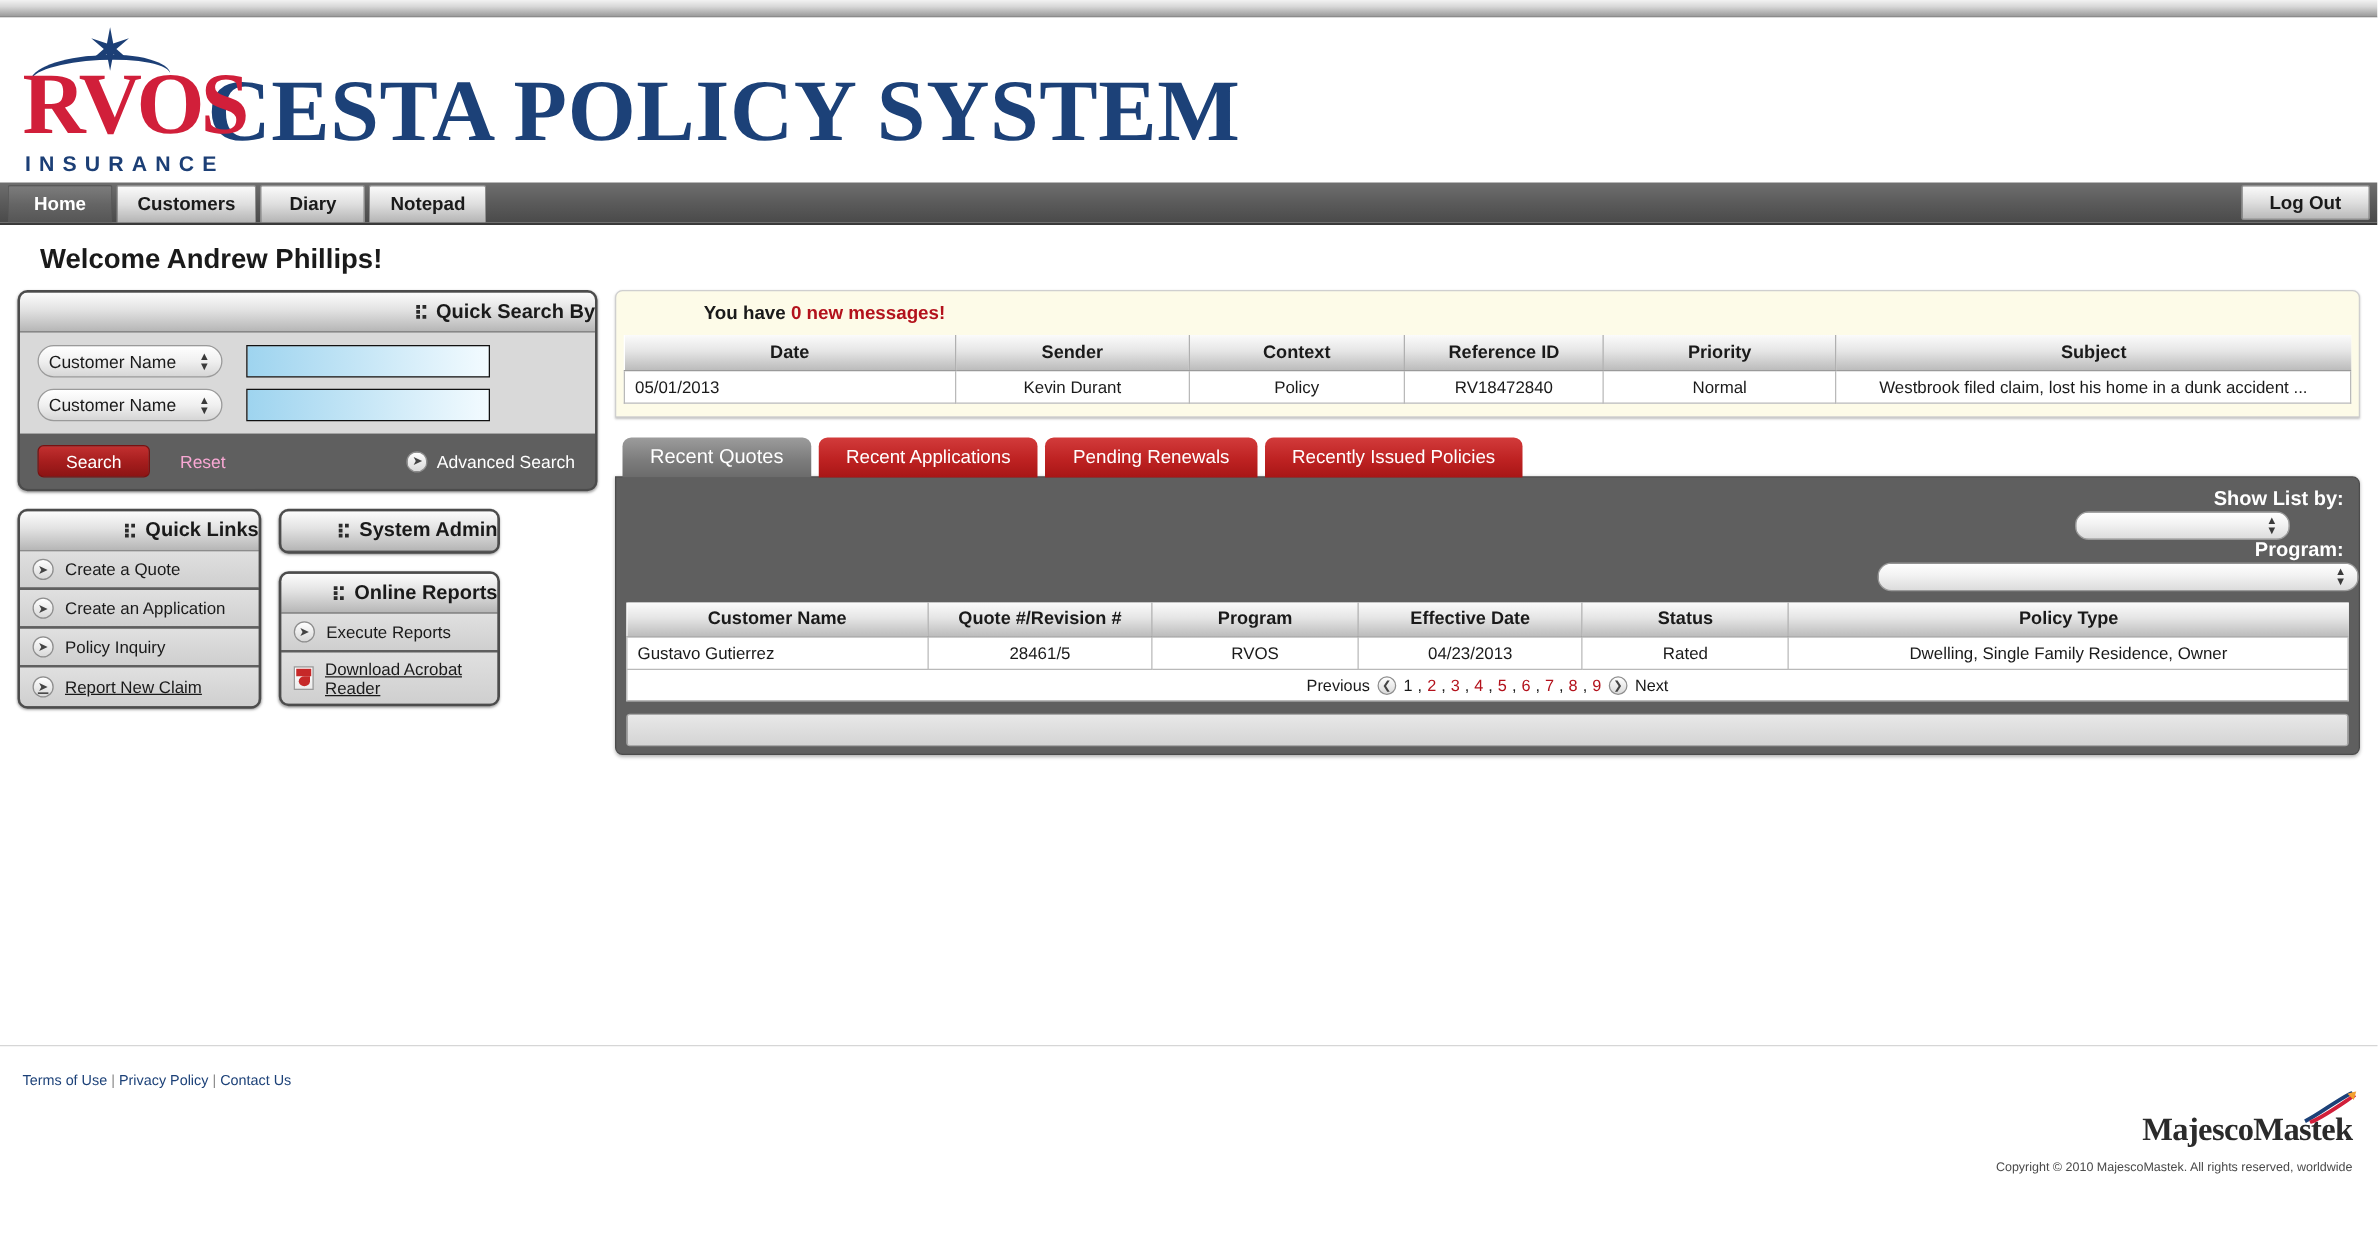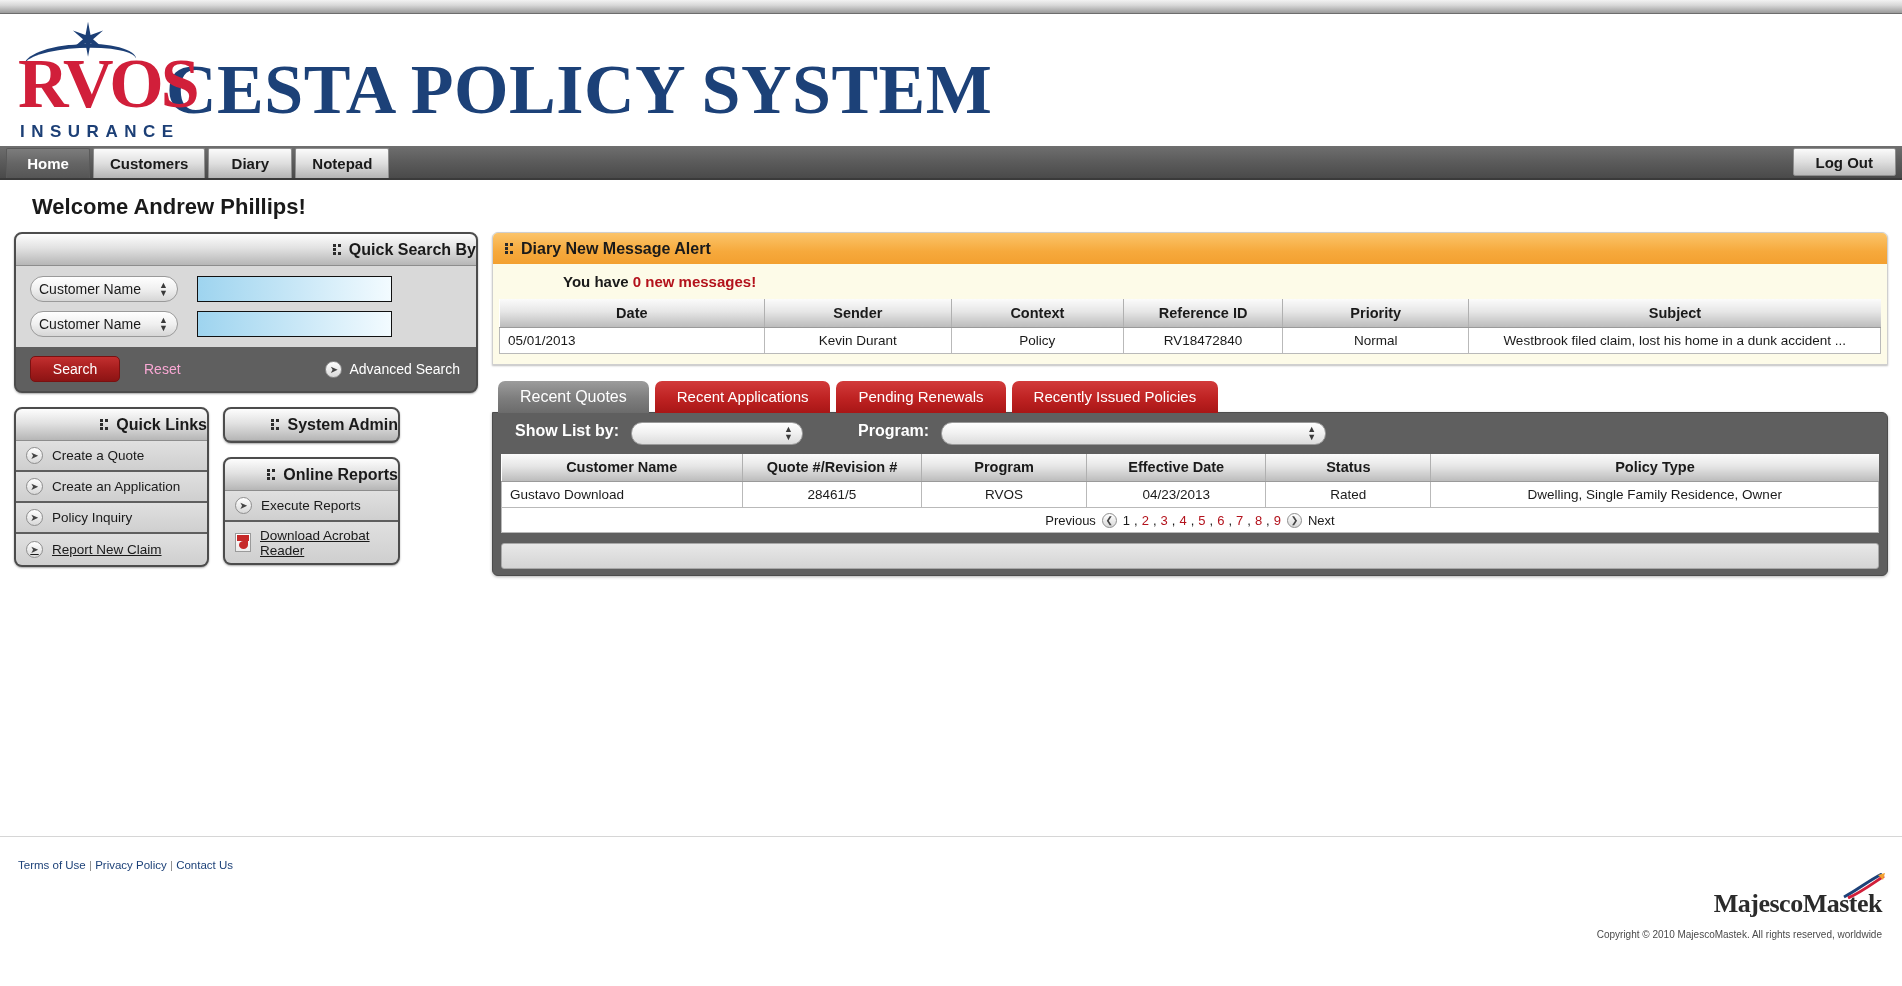--- a/index.html
+++ b/index.html
@@ -356,23 +356,24 @@
 
   .content-box {
     background: #5f5f5f;
     border: 1px solid #4c4c4c;
     border-radius: 0 6px 6px 6px;
     padding: 0 0 6px 0;
     margin-top: -1px;
     box-shadow: 0 1px 3px rgba(0,0,0,.3);
   }
   .filter-row {
-    display: flex; align-items: flex-start;
+    display: flex; align-items: flex-end;
     padding: 9px 0 9px 22px;
     color: #ffffff;
+    flex-direction: column;
   }
   .filter-label { font-size: 16px; font-weight: bold; margin-right: 12px; }
   .sel-box {
     height: 23px;
     background: linear-gradient(to bottom, #ffffff 0%, #f2f2f2 45%, #dcdcdc 100%);
     border: 1px solid #9a9a9a;
     border-radius: 11px;
     position: relative;
     cursor: pointer;
   }
@@ -570,30 +571,20 @@
             <span class="lbl">Download Acrobat Reader</span>
           </div>
         </div>
       </div>
     </div>
   </div>
 
   <div class="col-right">
 
     <div class="diary-panel">
-      <div class="diary-head">
-        <span class="grip">
-            <i></i>
-            <i></i>
-            <i></i>
-            <i></i>
-            <i></i>
-          </span>
-        <span>Diary New Message Alert</span>
-      </div>
       <div class="diary-msg">
         <span>You have </span><span class="count">0 new messages!</span>
       </div>
       <div class="diary-table-wrap">
         <table class="grid">
           <colgroup>
             <col style="width:19.2%">
               <col style="width:13.5%">
               <col style="width:12.5%">
             <col style="width:11.5%">
@@ -660,21 +651,21 @@
               <th>Customer Name</th>
               <th>Quote #/Revision #</th>
               <th>Program</th>
               <th>Effective Date</th>
               <th>Status</th>
               <th>Policy Type</th>
             </tr>
           </thead>
           <tbody>
             <tr>
-              <td class="left">Gustavo Download</td>
+              <td class="left">Gustavo Gutierrez</td>
               <td>28461/5</td>
               <td>RVOS</td>
               <td>04/23/2013</td>
               <td>Rated</td>
               <td>Dwelling, Single Family Residence, Owner</td>
             </tr>
           </tbody>
         </table>
         <div class="pager">
           <span>Previous</span>

